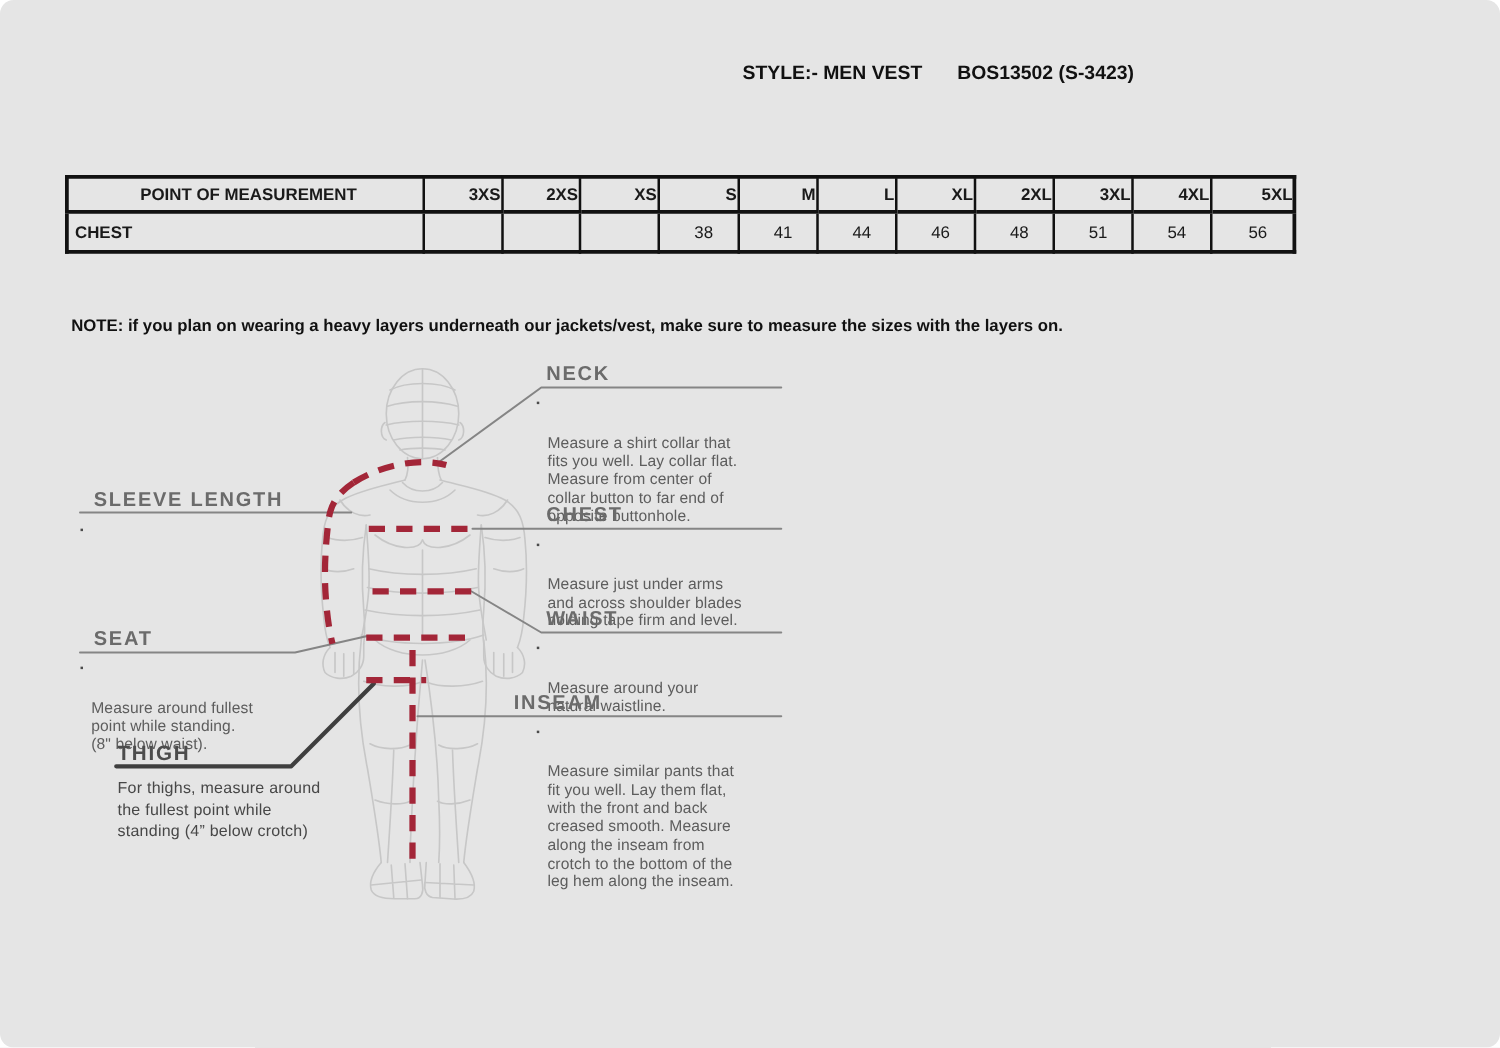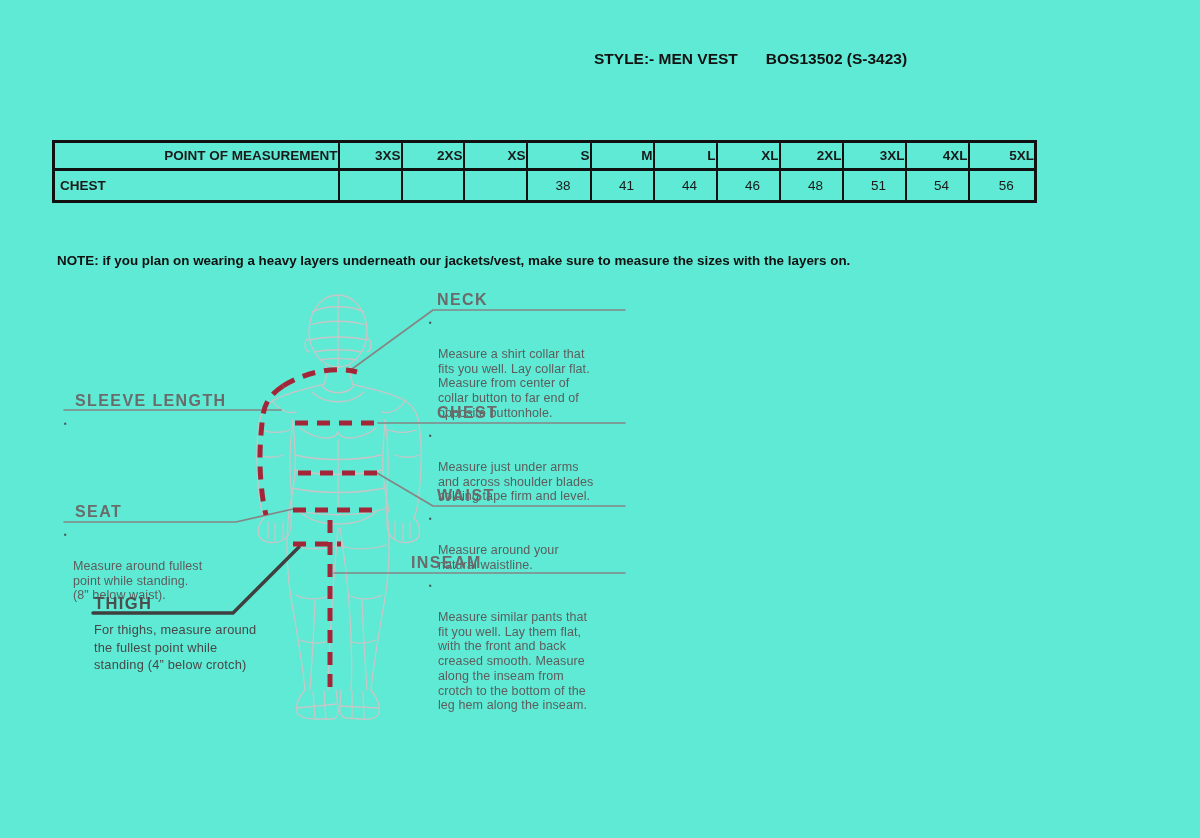--- a/index.html
+++ b/index.html
@@ -1,30 +1,30 @@
 <!DOCTYPE html>
 <html><head>
 <meta charset="utf-8">
 <style>
   html,body{margin:0;padding:0;background:#ffffff;}
-  #page{position:relative;width:1200px;height:838px;background:#5eead4;overflow:hidden;
-        font-family:"Liberation Sans",sans-serif;color:#1a1a1a;}
+  #page{position:relative;width:1200px;height:838px;background:#e5e5e5;overflow:hidden;
+        font-family:"Liberation Sans",sans-serif;color:#1a1a1a;border-radius:11px;}
 
   
   #doc-title{position:absolute;left:594px;top:50px;display:flex;gap:28px;
              font-size:15.5px;font-weight:bold;color:#111;}
 
   
   #size-table{position:absolute;left:52px;top:140px;border-collapse:collapse;
               table-layout:fixed;}
   #size-table th,#size-table td{border:2px solid #111;font-size:13.5px;
               padding:0;overflow:hidden;white-space:nowrap;}
   #size-table{border:3px solid #111;}
   #size-table thead th{height:25px;font-weight:bold;text-align:right;border-bottom:3px solid #111;}
-  #size-table thead th.pom{text-align:right;padding-left:5px;}
+  #size-table thead th.pom{text-align:center;padding-left:5px;}
   #size-table tbody th{height:29px;font-weight:bold;text-align:left;padding-left:5px;}
   #size-table tbody td{font-weight:normal;text-align:center;padding-left:9px;}
 
   
   #note-line{position:absolute;left:57px;top:253px;font-size:13.4px;font-weight:bold;color:#111;}
 
   
   .sec-title{position:absolute;font-size:16px;font-weight:700;color:#6b6b6b;letter-spacing:1.4px;}
   .sec-desc{position:absolute;display:flex;gap:6px;font-size:12.5px;line-height:14.7px;
             color:#5d5d5d;letter-spacing:0.1px;}

